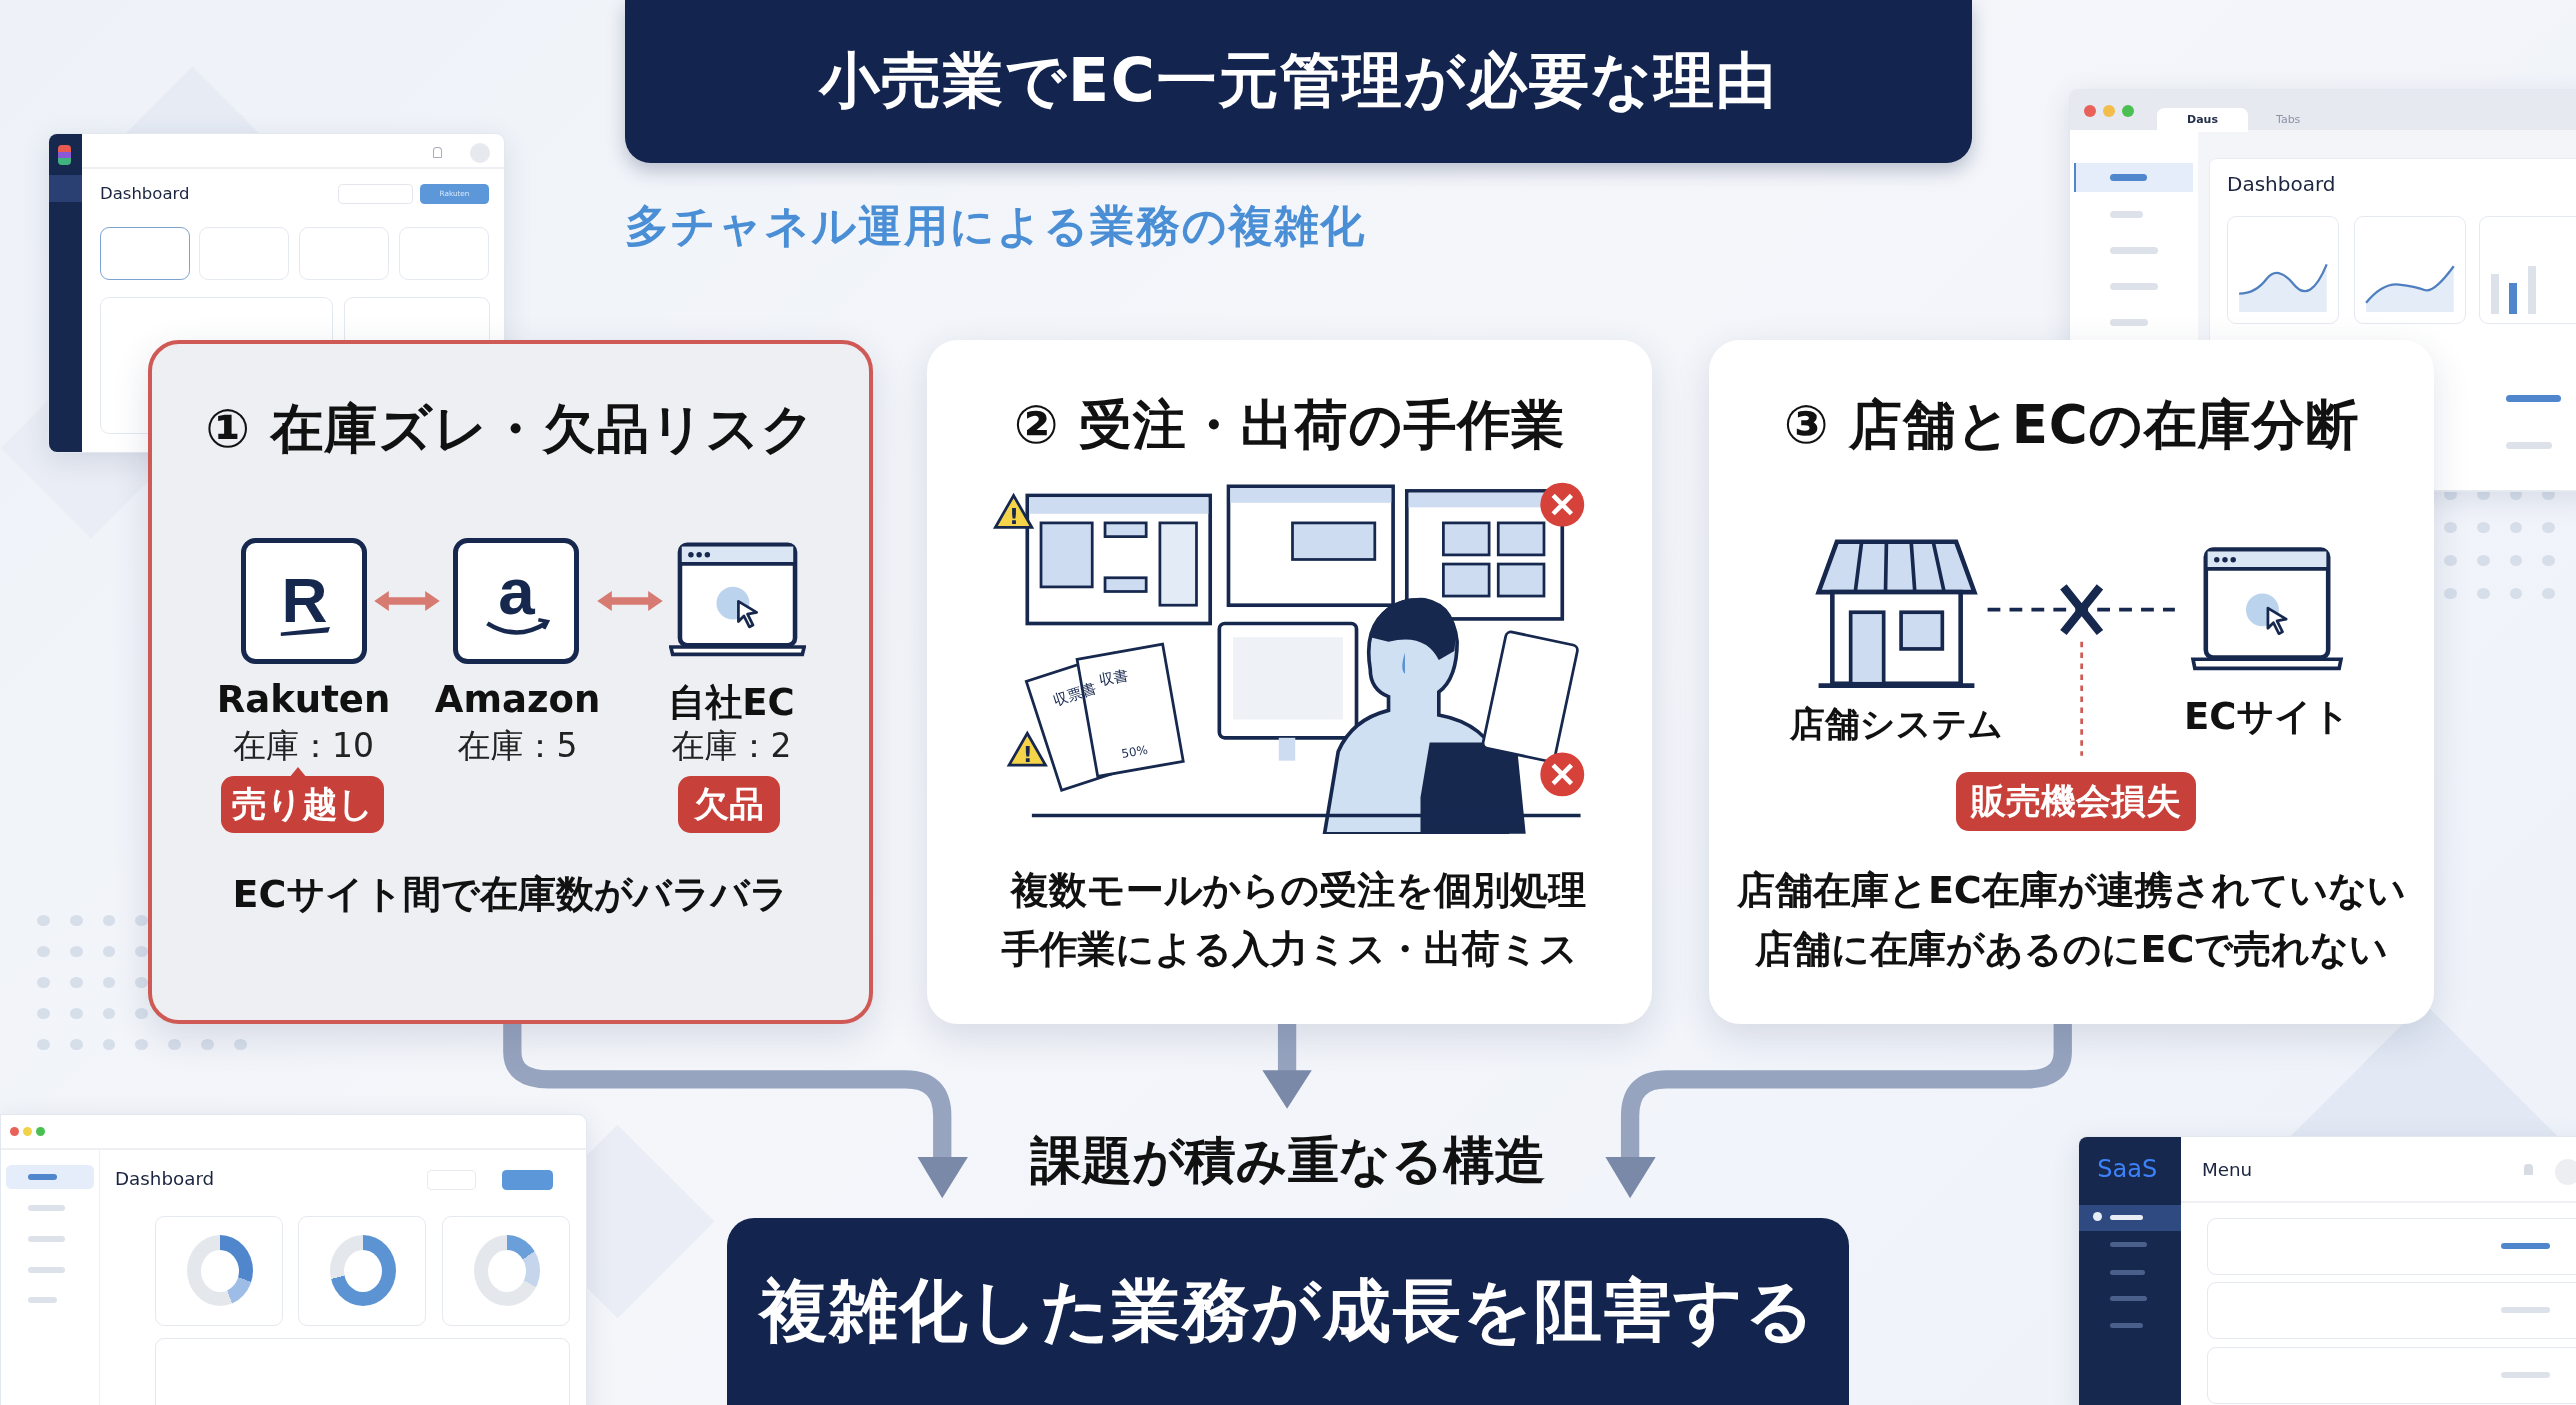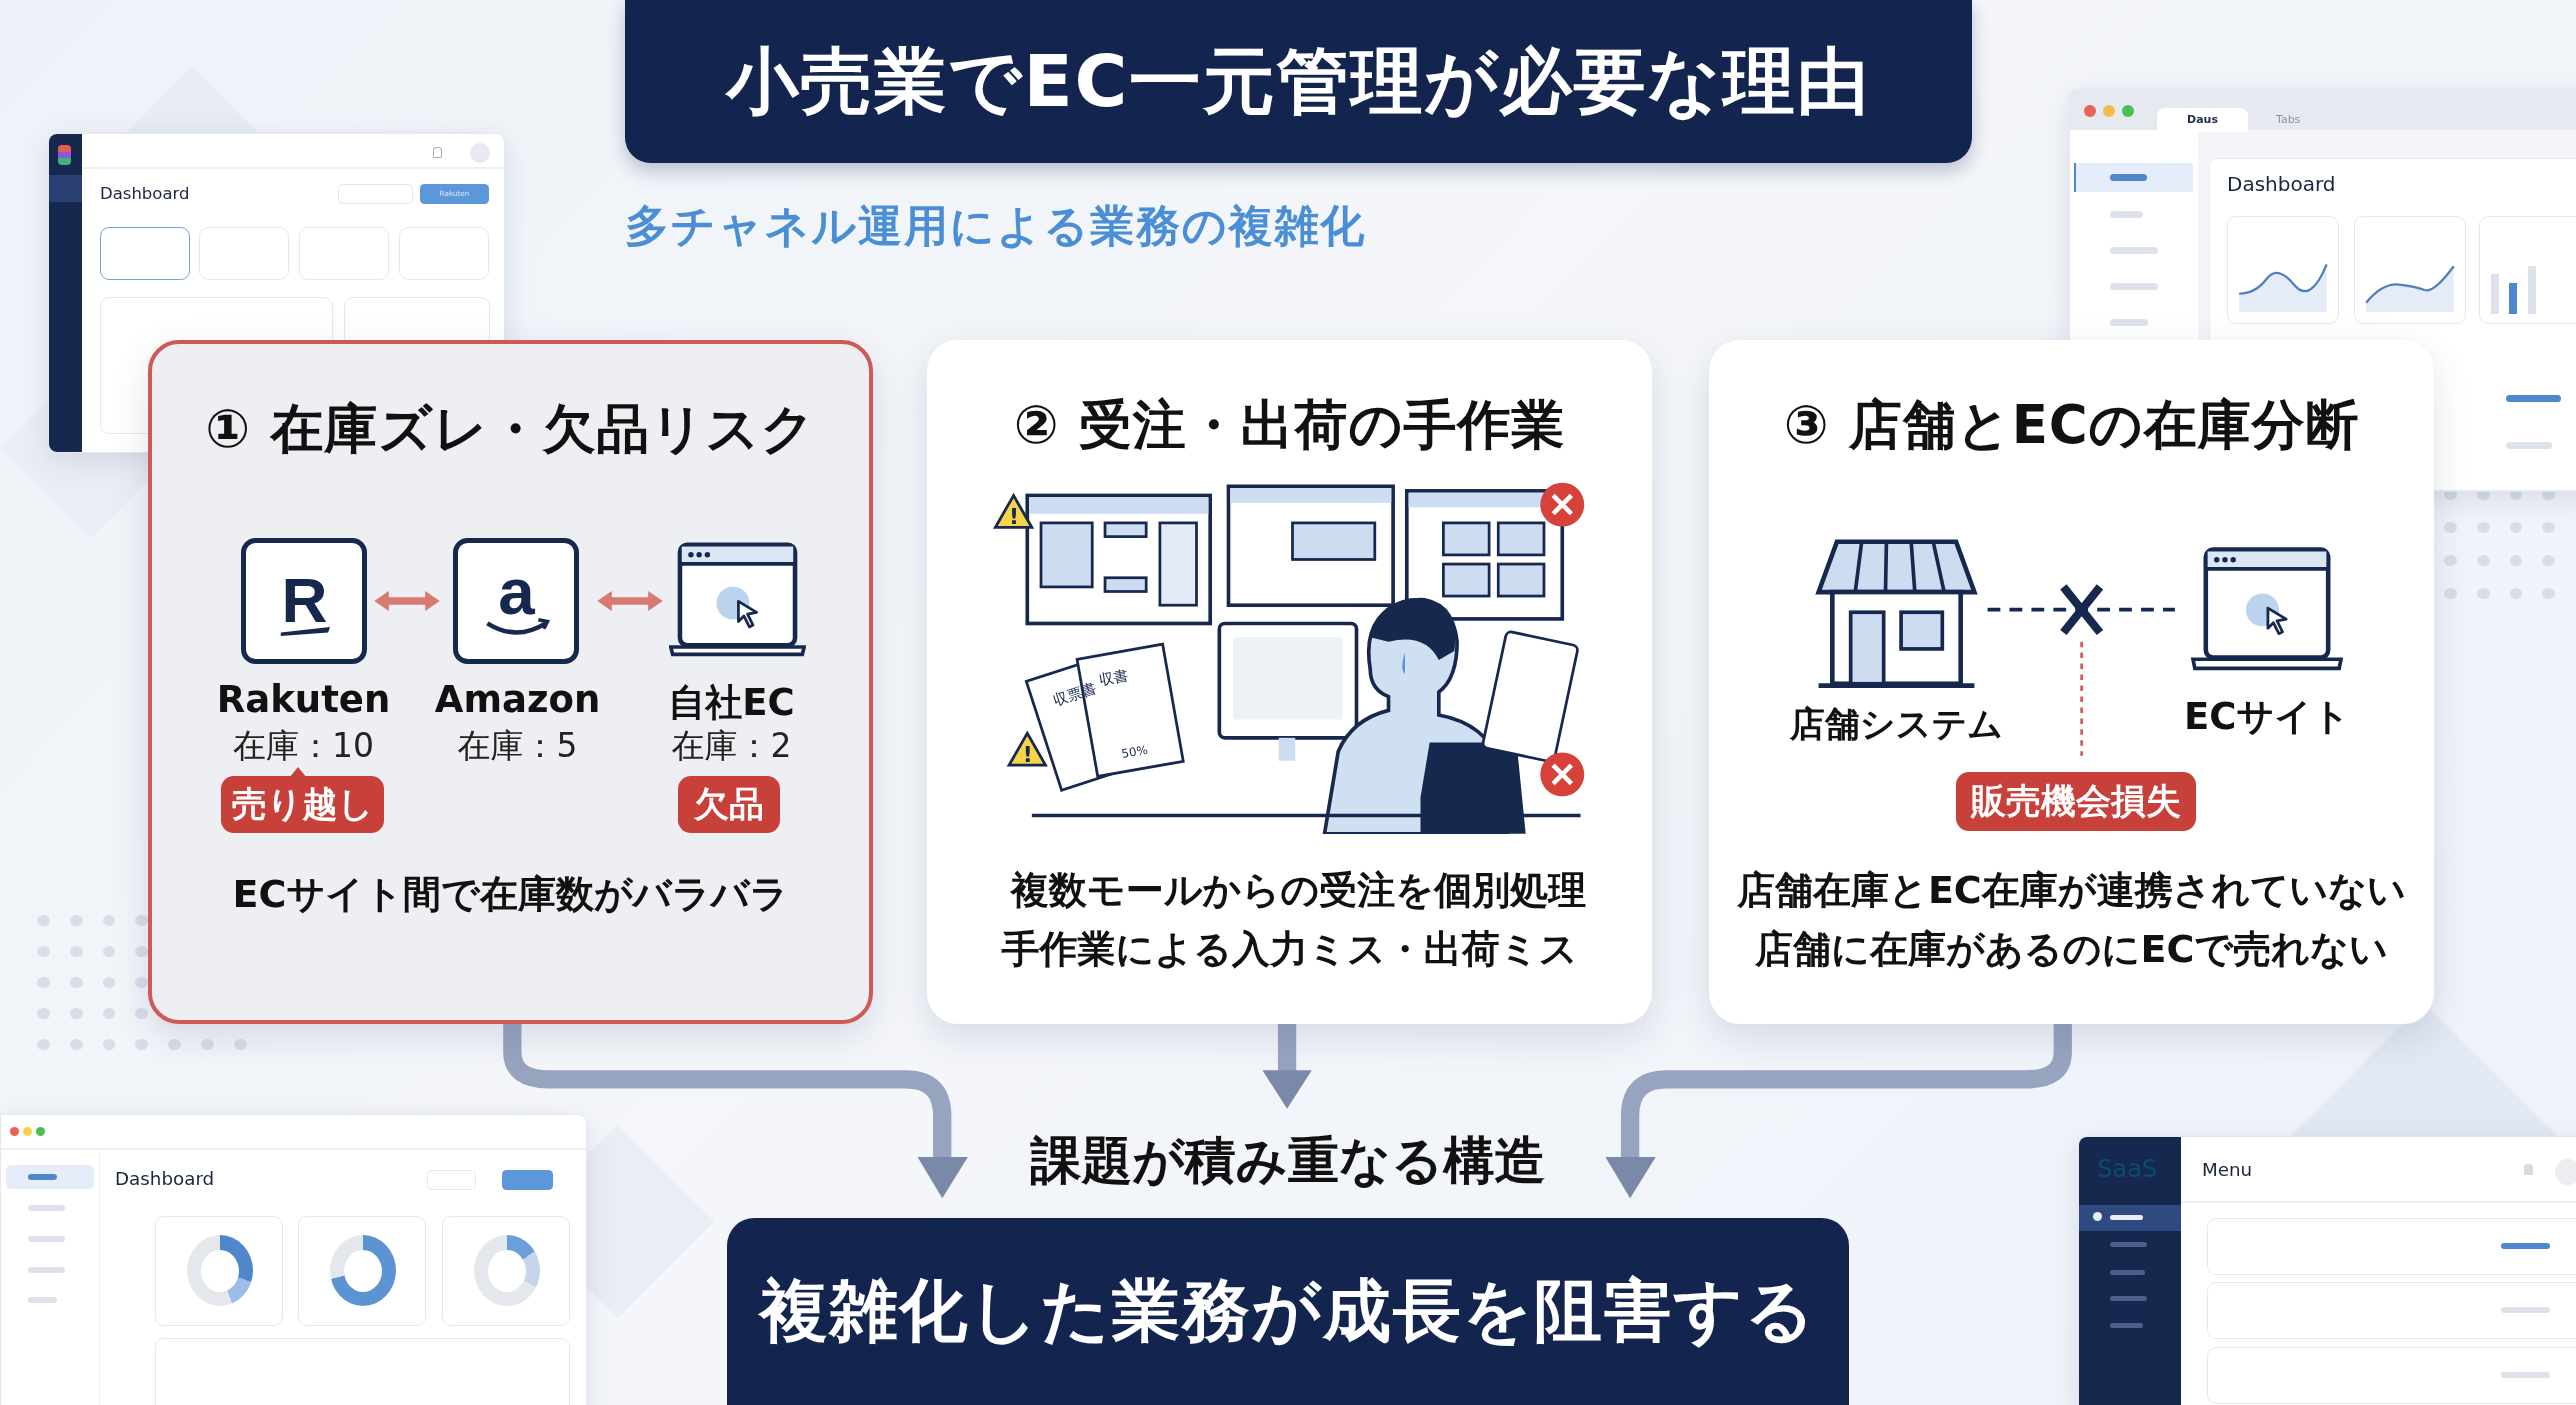--- a/index.html
+++ b/index.html
@@ -22,21 +22,21 @@
   .bar.blue { background: #4f86cc; }
   .mini-card { position: absolute; background: #fff; border: 1.8px solid #e4e8ef; border-radius: 9.1px; }
 
   
   .title-box {
     position: absolute; left: 625px; top: 0; width: 1347px; height: 163px;
     background: #13244f; border-radius: 0 0 25.6px 25.6px;
     display: flex; align-items: center; justify-content: center;
     box-shadow: 0 7.3px 18.3px rgba(19,36,79,.25);
   }
-  .title-box h1 { color: #fff; font-size: 72px; font-weight: bold; letter-spacing: 1.8px; }
+  .title-box h1 { color: #fff; font-size: 60px; font-weight: bold; letter-spacing: 1.8px; }
   .subtitle { position: absolute; left: 625px; width: 1347px; top: 197px; text-align: left;
     color: #4a8fd6; font-size: 44px; font-weight: bold; letter-spacing: 1.8px; }
 
   
   .card {
     position: absolute; top: 340px; height: 684px; width: 725px;
     background: #fff; border-radius: 31px;
     box-shadow: 0 12.8px 37px rgba(40,60,100,.14);
   }
   .card.alert { background: #eeeff3; border: 4.6px solid #cf5a55; }
@@ -199,21 +199,21 @@
   </div>
   <div class="mini-card" style="left:441px;top:101px;width:128px;height:110px;">
     <div class="abs" style="left:31px;top:18.3px;width:66px;height:71px;border-radius:50%;background:conic-gradient(#6b9fd9 0 55deg,#c4d5ec 55deg 120deg,#e4e7ec 120deg);"></div>
     <div class="abs" style="left:45px;top:33px;width:38px;height:42px;border-radius:50%;background:#fff;"></div>
   </div>
   <div class="mini-card" style="left:154px;top:223px;width:415px;height:110px;"></div>
 </div>
 
 <div class="mock" style="left:2078px;top:1136px;width:512px;height:284px;">
   <div class="abs" style="left:0;top:0;width:102px;height:100%;background:#17284f;"></div>
-  <div class="abs" style="left:18.3px;top:18.3px;font-size:24px;color:#0c4a6e;">SaaS</div>
+  <div class="abs" style="left:18.3px;top:18.3px;font-size:24px;color:#3b82f6;">SaaS</div>
   <div class="abs" style="left:0;top:68px;width:102px;height:25.6px;background:#2f4a80;"></div>
   <div class="abs" style="left:13.7px;top:75px;width:9.1px;height:9.1px;border-radius:50%;background:#e8edf5;"></div>
   <div class="abs" style="left:31px;top:78px;width:33px;height:4.6px;background:#e8edf5;border-radius:2.7px;"></div>
   <div class="abs" style="left:31px;top:105px;width:37px;height:4.6px;background:#4a5f8a;border-radius:2.7px;"></div>
   <div class="abs" style="left:31px;top:133px;width:35px;height:4.6px;background:#4a5f8a;border-radius:2.7px;"></div>
   <div class="abs" style="left:31px;top:159px;width:37px;height:4.6px;background:#4a5f8a;border-radius:2.7px;"></div>
   <div class="abs" style="left:31px;top:186px;width:33px;height:4.6px;background:#4a5f8a;border-radius:2.7px;"></div>
   <div class="abs" style="left:123px;top:22px;font-size:18.3px;color:#1b2540;">Menu</div>
   <div class="abs" style="left:445px;top:27.4px;width:9.1px;height:11px;background:#d7dbe3;border-radius:3.7px 3.7px 0.9px 0.9px;"></div>
   <div class="abs" style="left:476px;top:22px;width:25.6px;height:25.6px;border-radius:50%;background:#eceef2;"></div>

